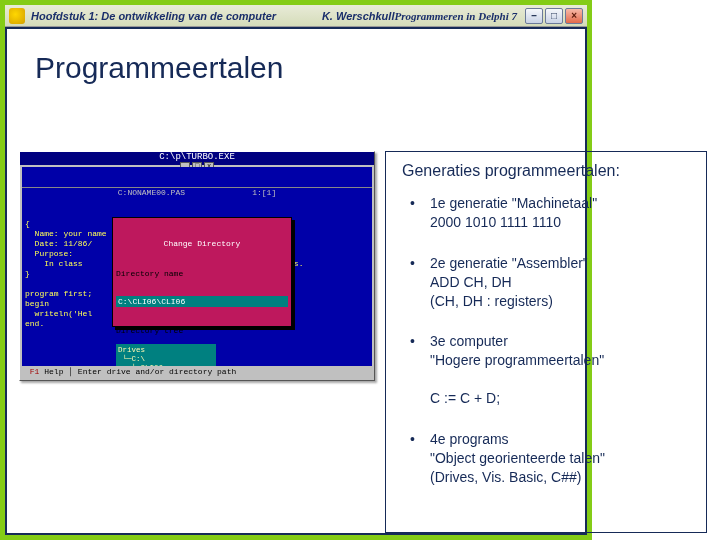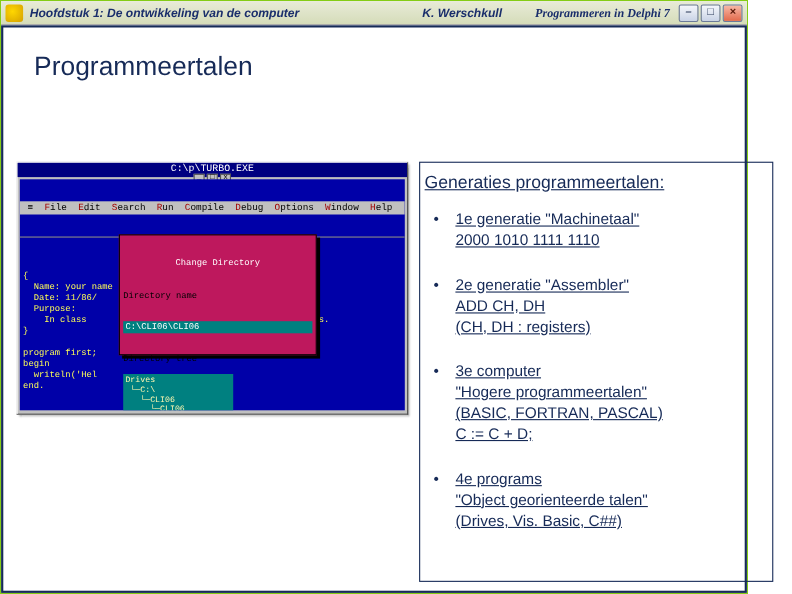--- a/index.html
+++ b/index.html
@@ -5,23 +5,23 @@
   * { box-sizing: border-box; margin: 0; padding: 0; }
   body {
     font-family: Verdana, Arial, sans-serif;
     background: #fff;
     width: 720px;
     height: 540px;
     overflow: hidden;
     position: relative;
   }
   .outer-frame {
-    width: 680px;
+    width: 592px;
     height: 540px;
-    border: 1px solid #84cc16;
+    border: 5px solid #84cc16;
     position: relative;
     background: #fff;
   }
   
   .titlebar {
     height: 22px;
     background: linear-gradient(to bottom, #e8ebd8 0%, #d5dcb9 100%);
     border-bottom: 1px solid #999;
     display: flex;
     align-items: center;
@@ -32,21 +32,21 @@
     padding: 0 4px;
   }
   .titlebar .app-icon {
     width: 16px; height: 16px;
     margin-right: 6px;
     background: radial-gradient(circle at 40% 40%, #ffd700, #d4a000);
     border-radius: 3px;
   }
   .titlebar .chapter { flex: 0 0 auto; }
   .titlebar .spacer { flex: 1; }
-  .titlebar .author { margin-right: 30px; color: #1a2e6b; }
+  .titlebar .author { color: #1a2e6b; }
   .titlebar .course { margin-right: 8px; color: #1a2e6b; font-family: Liberation Serif, serif; }
   .win-btns { display: flex; gap: 2px; }
   .win-btn {
     width: 18px; height: 16px;
     border: 1px solid #6b7a99;
     border-radius: 2px;
     background: linear-gradient(#f5f7fb, #c9d3e6);
     display: flex; align-items: center; justify-content: center;
     font-size: 10px; font-weight: bold;
     color: #2a3a5a;
@@ -54,21 +54,21 @@
   .win-btn.close { background: linear-gradient(#f7b9a8, #e36a4b); color: #5a1a0a; }
 
   
   .content {
     position: absolute;
     top: 22px; left: 0; right: 0; bottom: 0;
     border: 2px solid #162a57;
     background: #fff;
   }
   .main-heading {
-    font-size: 24px;
+    font-size: 30px;
     color: #162a57;
     margin: 22px 0 16px 28px;
     font-weight: normal;
   }
 
   
   .tp-window {
     position: absolute;
     left: 12px;
     top: 122px;
@@ -156,24 +156,23 @@
   .tp-status .hk { color: #a00000; }
 
   
   .info-panel {
     position: absolute;
     left: 378px;
     top: 122px;
     width: 322px;
     height: 382px;
     border: 1px solid #162a57;
-    padding: 10px 4px;
+    padding: 10px 16px;
     font-size: 14px;
     color: #162a57;
-    text-decoration: underline;
   }
   .info-panel h3 {
     font-size: 16px;
     font-weight: normal;
     margin-bottom: 14px;
   }
   .info-panel ul { list-style: none; }
   .info-panel li {
     position: relative;
     padding-left: 28px;
@@ -212,21 +211,20 @@
     <div class="tp-window">
       <div class="tp-titlebar">
         <span>C:\p\TURBO.EXE</span>
         <span class="tbtns">
           <span class="tb">_</span>
           <span class="tb">□</span>
           <span class="tb">x</span>
         </span>
       </div>
       <div class="tp-screen">
-        <div class="tp-menubar"> ≡  <span class="hk">F</span>ile  <span class="hk">E</span>dit  <span class="hk">S</span>earch  <span class="hk">R</span>un  <span class="hk">C</span>ompile  <span class="hk">D</span>ebug  <span class="hk">O</span>ptions  <span class="hk">W</span>indow  <span class="hk">H</span>elp</div>
         <div class="tp-filebar">C:NONAME00.PAS              1:[1]</div>
         <div class="tp-code">{
   Name: your name here
   Date: 11/86/
   Purpose:
     In class                                   l programs.
 }
 
 program first;
 begin
@@ -243,39 +241,40 @@
    └─CLI06
      └─CLI06</div>
           <div class="dlg-btns">
             
             
             
             
           </div>
         </div>
 
+        <div class="tp-status"> <span class="hk">F1</span> Help │ Enter drive and/or directory path</div>
       </div>
     </div>
 
     <div class="info-panel">
       <h3>Generaties programmeertalen:</h3>
       <ul>
         <li>
           <span>1e generatie "Machinetaal"</span><br>
           <span>2000 1010 1111 1110</span>
         </li>
         <li>
           <span>2e generatie "Assembler"</span><br>
           <span>ADD CH, DH</span><br>
           <span>(CH, DH : registers)</span>
         </li>
         <li>
           <span>3e computer</span><br>
           <span>"Hogere programmeertalen"</span><br>
-          <span>(BASIC, FORTRAN, PASCAL)</span><br>
+          <br>
           <span>C := C + D;</span>
         </li>
         <li>
           <span>4e programs</span><br>
           <span>"Object georienteerde talen"</span><br>
           <span>(Drives, Vis. Basic, C##)</span>
         </li>
       </ul>
     </div>
 

